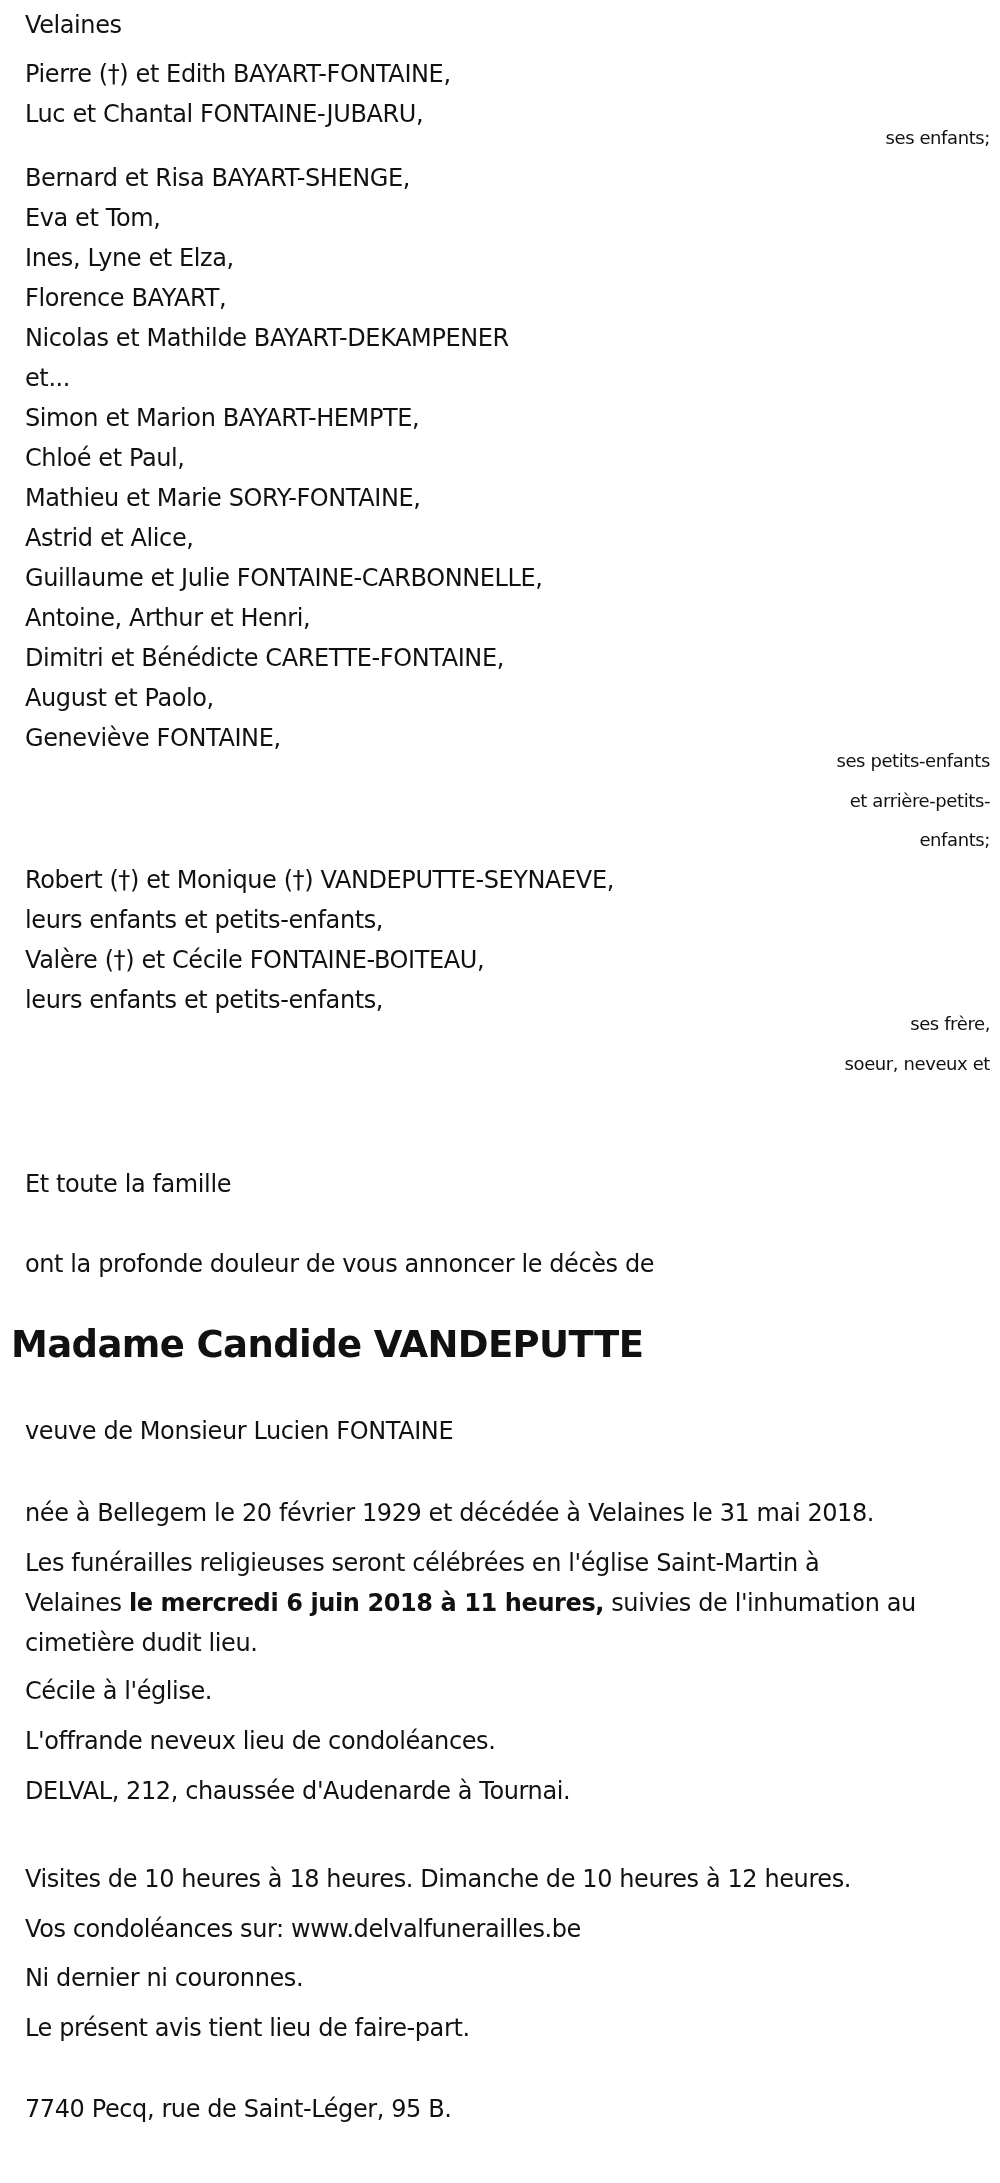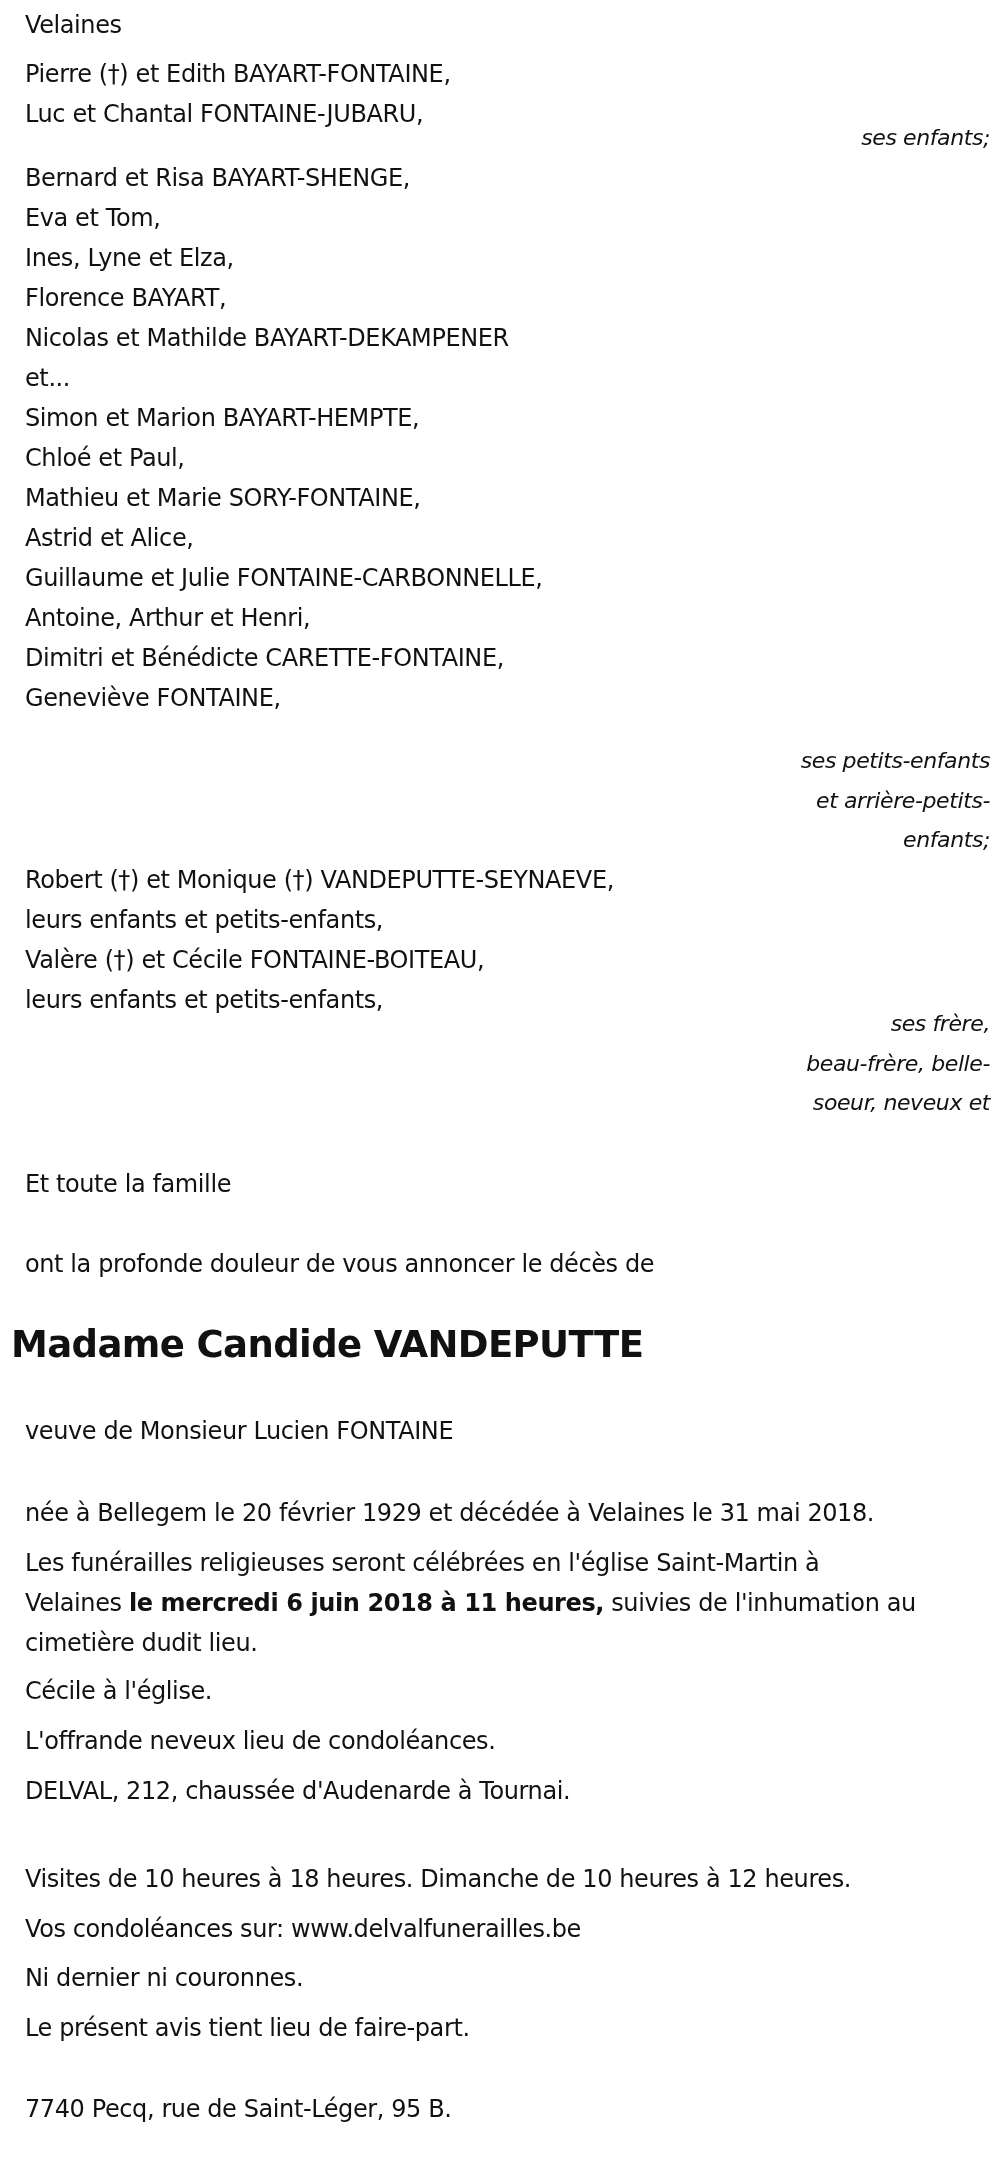--- a/index.html
+++ b/index.html
@@ -2,21 +2,21 @@
 <html><head>
 <meta charset="utf-8">
 <style>
   html, body { margin: 0; padding: 0; background: #ffffff; }
   body {
     width: 1000px; height: 2183px; position: relative; overflow: hidden;
     font-family: "DejaVu Sans", sans-serif; color: #111111;
   }
   .blk { position: absolute; left: 25px; font-size: 24px; line-height: 40px; white-space: nowrap; letter-spacing: -0.4px; }
   .line { display: block; height: 40px; }
-  .right { position: absolute; left: auto; right: 10px; width: 230px; text-align: right; font-style: italic; font-size: 22px; line-height: 39.5px; white-space: nowrap; letter-spacing: -0.4px; }
+  .right { position: absolute; left: auto; right: 10px; width: 230px; text-align: right; font-size: 18px; line-height: 39.5px; white-space: nowrap; letter-spacing: -0.4px; }
   .right .line { height: 39.5px; }
   .heading { position: absolute; left: 11px; font-size: 37px; line-height: 48px; font-weight: bold; white-space: nowrap; letter-spacing: -0.6px; }
   b { font-weight: bold; }
 </style>
 </head>
 <body>
 
 <div class="blk" style="top:5px">
   <span class="line">Velaines</span>
 </div>
@@ -37,39 +37,39 @@
   <span class="line">Florence BAYART,</span>
   <span class="line">Nicolas et Mathilde BAYART-DEKAMPENER</span>
   <span class="line">et...</span>
   <span class="line">Simon et Marion BAYART-HEMPTE,</span>
   <span class="line">Chloé et Paul,</span>
   <span class="line">Mathieu et Marie SORY-FONTAINE,</span>
   <span class="line">Astrid et Alice,</span>
   <span class="line">Guillaume et Julie FONTAINE-CARBONNELLE,</span>
   <span class="line">Antoine, Arthur et Henri,</span>
   <span class="line">Dimitri et Bénédicte CARETTE-FONTAINE,</span>
+  <span class="line">August et Paolo,</span>
   <span class="line">Geneviève FONTAINE,</span>
 </div>
 
 <div class="right" style="top:741px">
   <span class="line">ses petits-enfants</span>
   <span class="line">et arrière-petits-</span>
   <span class="line">enfants;</span>
 </div>
 
 <div class="blk" style="top:860px">
   <span class="line">Robert (†) et Monique (†) VANDEPUTTE-SEYNAEVE,</span>
   <span class="line">leurs enfants et petits-enfants,</span>
   <span class="line">Valère (†) et Cécile FONTAINE-BOITEAU,</span>
   <span class="line">leurs enfants et petits-enfants,</span>
 </div>
 
 <div class="right" style="top:1004px">
   <span class="line">ses frère,</span>
-  <span class="line">beau-frère, belle-</span>
   <span class="line">soeur, neveux et</span>
 </div>
 
 <div class="blk" style="top:1164px">
   <span class="line">Et toute la famille</span>
 </div>
 
 <div class="blk" style="top:1244px">
   <span class="line">ont la profonde douleur de vous annoncer le décès de</span>
 </div>

